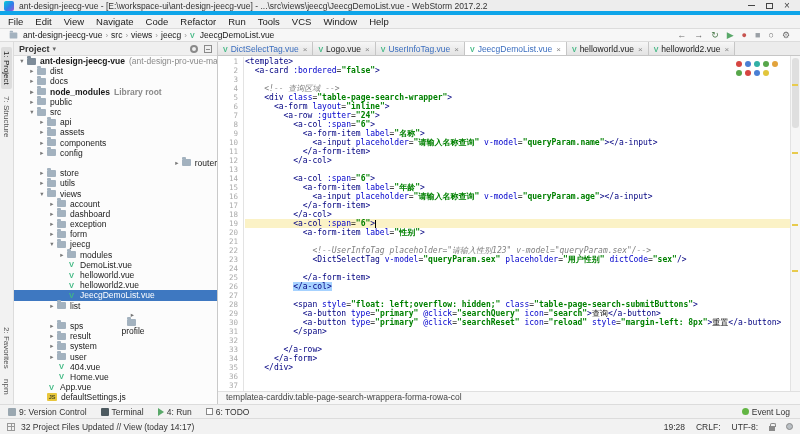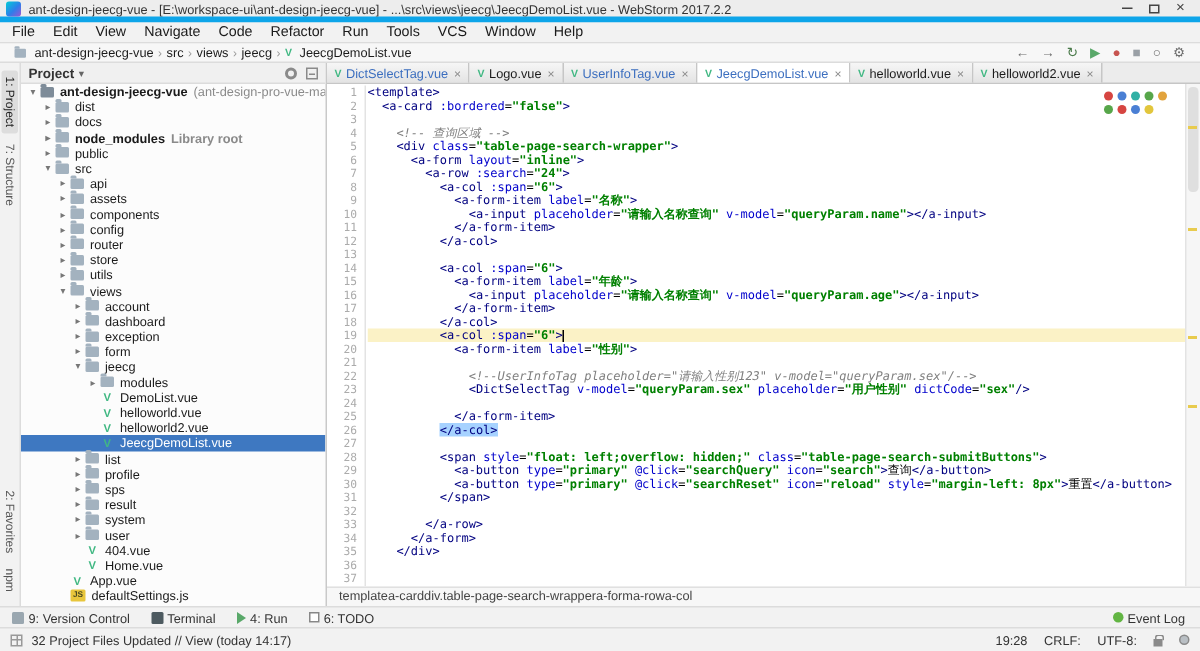--- a/index.html
+++ b/index.html
@@ -256,21 +256,21 @@
           <div class="tree-row" style="padding-left: 24px;">
             <span class="chev">▸</span>
             <span class="ico-folder"></span>
             <span class="tree-label">components</span>
           </div>
           <div class="tree-row" style="padding-left: 24px;">
             <span class="chev">▸</span>
             <span class="ico-folder"></span>
             <span class="tree-label">config</span>
           </div>
-          <div class="tree-row" style="padding-left: 24px;">
+          <div class="tree-row" style="padding-left: 24px; justify-content: flex-end;">
             <span class="chev">▸</span>
             <span class="ico-folder"></span>
             <span class="tree-label">router</span>
           </div>
           <div class="tree-row" style="padding-left: 24px;">
             <span class="chev">▸</span>
             <span class="ico-folder"></span>
             <span class="tree-label">store</span>
           </div>
           <div class="tree-row" style="padding-left: 24px;">
@@ -331,21 +331,21 @@
           <div class="tree-row sel" style="padding-left: 44px;">
             <span class="chev"></span>
             <span class="ico-vue">V</span>
             <span class="tree-label">JeecgDemoList.vue</span>
           </div>
           <div class="tree-row" style="padding-left: 34px;">
             <span class="chev">▸</span>
             <span class="ico-folder"></span>
             <span class="tree-label">list</span>
           </div>
-          <div class="tree-row" style="padding-left: 34px;">
+          <div class="tree-row" style="padding-left: 34px; flex-direction: column;">
             <span class="chev">▸</span>
             <span class="ico-folder"></span>
             <span class="tree-label">profile</span>
           </div>
           <div class="tree-row" style="padding-left: 34px;">
             <span class="chev">▸</span>
             <span class="ico-folder"></span>
             <span class="tree-label">sps</span>
           </div>
           <div class="tree-row" style="padding-left: 34px;">
@@ -459,21 +459,21 @@
             <div class="gut-line">36</div>
             <div class="gut-line">37</div>
           </div>
         <div id="code">
             <div class="code-line"><span class="t-t">&lt;template&gt;</span></div>
             <div class="code-line"><span class="t-p">  </span><span class="t-t">&lt;a-card</span><span class="t-p"> </span><span class="t-a">:bordered</span><span class="t-p">=</span><span class="t-s">"false"</span><span class="t-t">&gt;</span></div>
             <div class="code-line"></div>
             <div class="code-line"><span class="t-p">    </span><span class="t-c">&lt;!-- 查询区域 --&gt;</span></div>
             <div class="code-line"><span class="t-p">    </span><span class="t-t">&lt;div</span><span class="t-p"> </span><span class="t-a">class</span><span class="t-p">=</span><span class="t-s">"table-page-search-wrapper"</span><span class="t-t">&gt;</span></div>
             <div class="code-line"><span class="t-p">      </span><span class="t-t">&lt;a-form</span><span class="t-p"> </span><span class="t-a">layout</span><span class="t-p">=</span><span class="t-s">"inline"</span><span class="t-t">&gt;</span></div>
-            <div class="code-line"><span class="t-p">        </span><span class="t-t">&lt;a-row</span><span class="t-p"> </span><span class="t-a">:search</span><span class="t-p">=</span><span class="t-s">"24"</span><span class="t-t">&gt;</span></div>
+            <div class="code-line"><span class="t-p">        </span><span class="t-t">&lt;a-row</span><span class="t-p"> </span><span class="t-a">:gutter</span><span class="t-p">=</span><span class="t-s">"24"</span><span class="t-t">&gt;</span></div>
             <div class="code-line"><span class="t-p">          </span><span class="t-t">&lt;a-col</span><span class="t-p"> </span><span class="t-a">:span</span><span class="t-p">=</span><span class="t-s">"6"</span><span class="t-t">&gt;</span></div>
             <div class="code-line"><span class="t-p">            </span><span class="t-t">&lt;a-form-item</span><span class="t-p"> </span><span class="t-a">label</span><span class="t-p">=</span><span class="t-s">"名称"</span><span class="t-t">&gt;</span></div>
             <div class="code-line"><span class="t-p">              </span><span class="t-t">&lt;a-input</span><span class="t-p"> </span><span class="t-a">placeholder</span><span class="t-p">=</span><span class="t-s">"请输入名称查询"</span><span class="t-p"> </span><span class="t-a">v-model</span><span class="t-p">=</span><span class="t-s">"queryParam.name"</span><span class="t-t">&gt;&lt;/a-input&gt;</span></div>
             <div class="code-line"><span class="t-p">            </span><span class="t-t">&lt;/a-form-item&gt;</span></div>
             <div class="code-line"><span class="t-p">          </span><span class="t-t">&lt;/a-col&gt;</span></div>
             <div class="code-line"></div>
             <div class="code-line"><span class="t-p">          </span><span class="t-t">&lt;a-col</span><span class="t-p"> </span><span class="t-a">:span</span><span class="t-p">=</span><span class="t-s">"6"</span><span class="t-t">&gt;</span></div>
             <div class="code-line"><span class="t-p">            </span><span class="t-t">&lt;a-form-item</span><span class="t-p"> </span><span class="t-a">label</span><span class="t-p">=</span><span class="t-s">"年龄"</span><span class="t-t">&gt;</span></div>
             <div class="code-line"><span class="t-p">              </span><span class="t-t">&lt;a-input</span><span class="t-p"> </span><span class="t-a">placeholder</span><span class="t-p">=</span><span class="t-s">"请输入名称查询"</span><span class="t-p"> </span><span class="t-a">v-model</span><span class="t-p">=</span><span class="t-s">"queryParam.age"</span><span class="t-t">&gt;&lt;/a-input&gt;</span></div>
             <div class="code-line"><span class="t-p">            </span><span class="t-t">&lt;/a-form-item&gt;</span></div>

